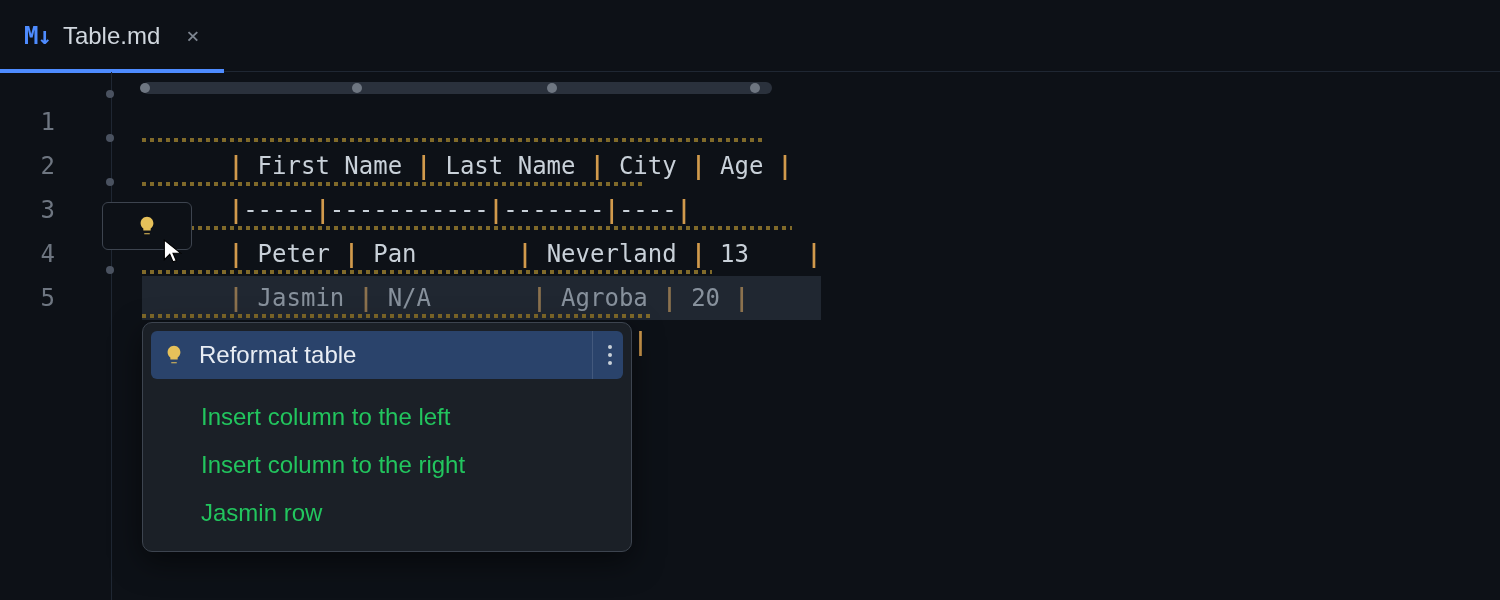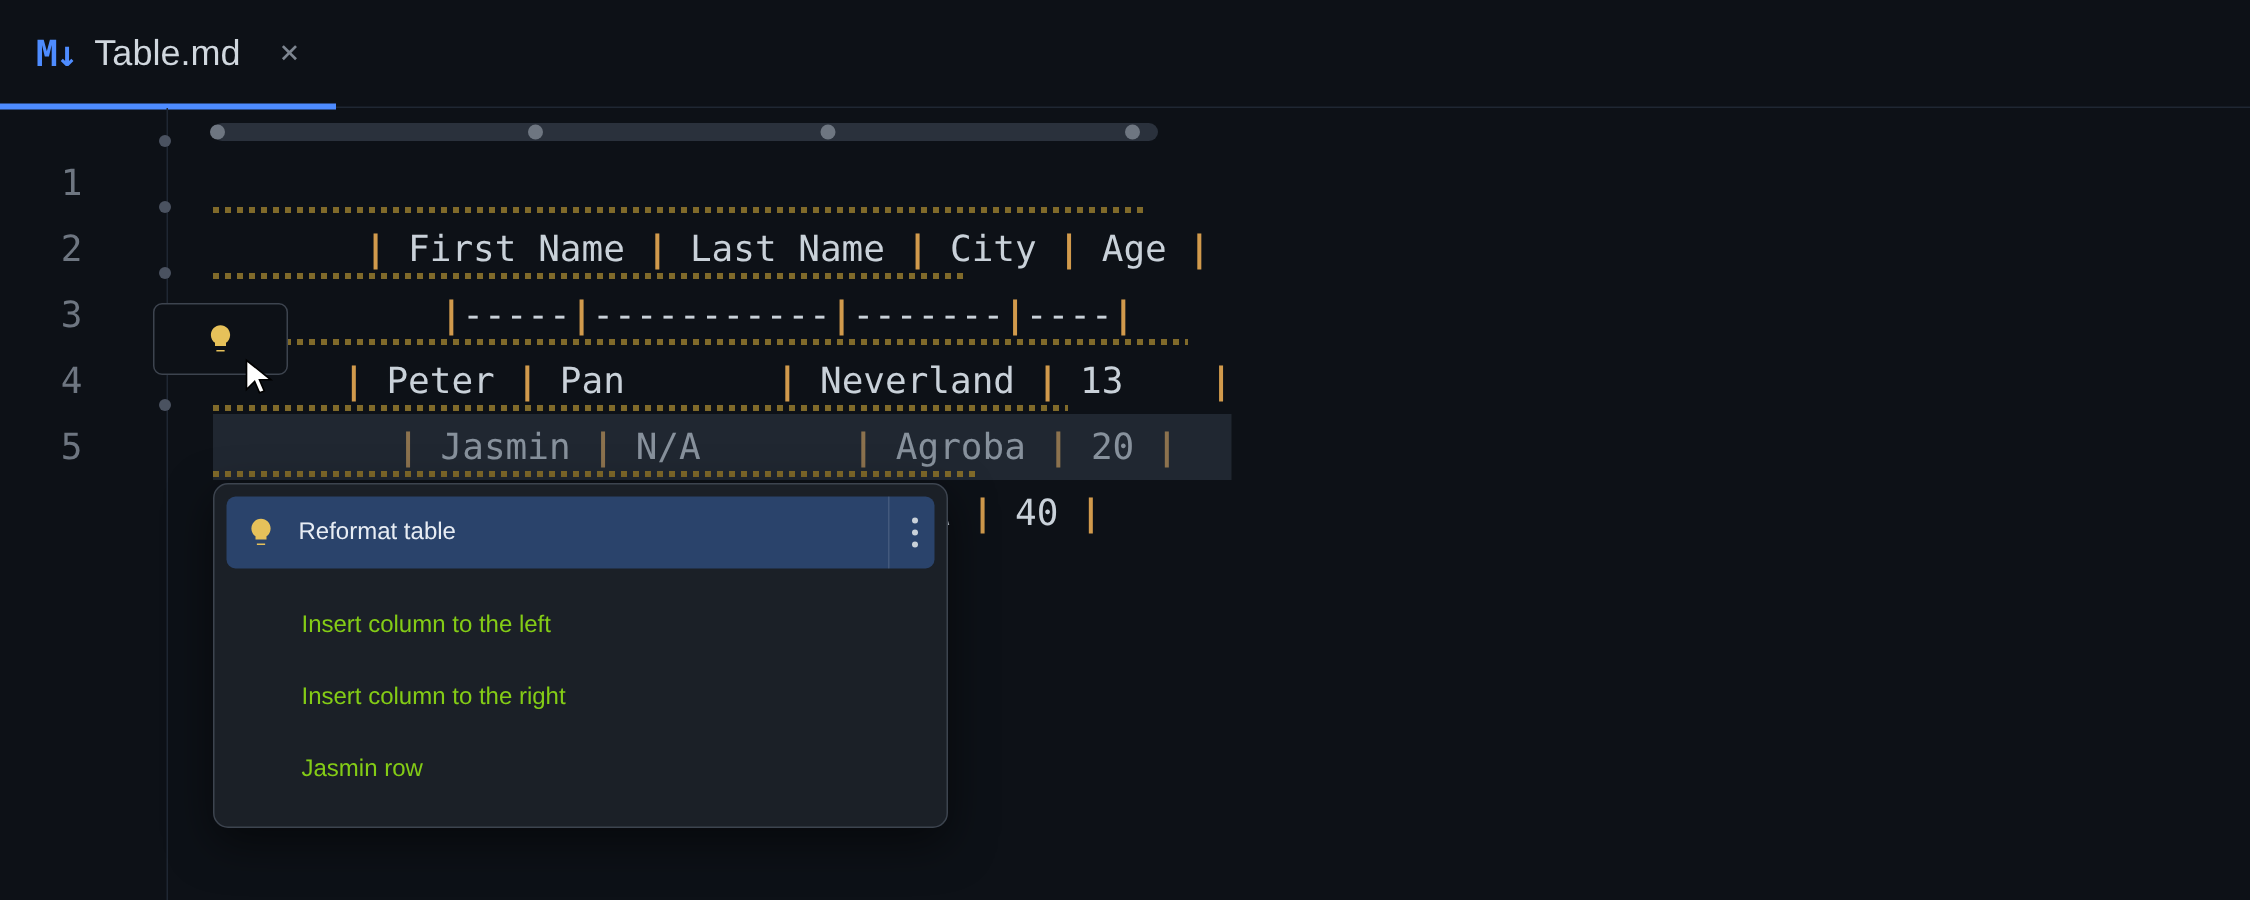--- a/index.html
+++ b/index.html
@@ -59,21 +59,20 @@
     border-right: 1px solid #1f2733;
     color:#6e7681;
     font-size: 24px;
   }
   .gutter div { height:44px; line-height:44px; padding-right:56px;}
   .code {
     position: relative;
     padding-top: 28px;
     padding-left: 30px;
     font-size: 24px;
-    text-align: center;
   }
 
   
   .hscroll {
     position:absolute;
     top: 10px; left: 30px;
     width: 630px; height:12px;
     border-radius:6px;
     background:#2a313c;
   }
@@ -122,29 +121,29 @@
     position:absolute;
     left: 30px;
     top: calc(28px + 44px*5 + 2px);
     width: 490px;
     background:#1b2027;
     border:1px solid #3d444f;
     border-radius:10px;
     box-shadow: 0 10px 30px rgba(0,0,0,0.5);
     padding:8px 8px 14px 8px;
     font-family: -apple-system, BlinkMacSystemFont, "Segoe UI", sans-serif;
-    font-size:16px;
+    font-size:24px;
     z-index:4;
   }
   .popup .item{
     display:flex;align-items:center;
     height:48px;
     padding:0 12px 0 50px;
     border-radius:6px;
-    color:#84cc16;
+    color:#22c55e;
     position:relative;
   }
   .popup .item.hi{
     background:#2a436b;
     color:#e8edf4;
     padding-left:12px;
   }
   .popup .item.hi .bulb-svg{margin-right:14px;}
   .popup .item .kebab{
     position:absolute; right:10px; top:0; bottom:0;

